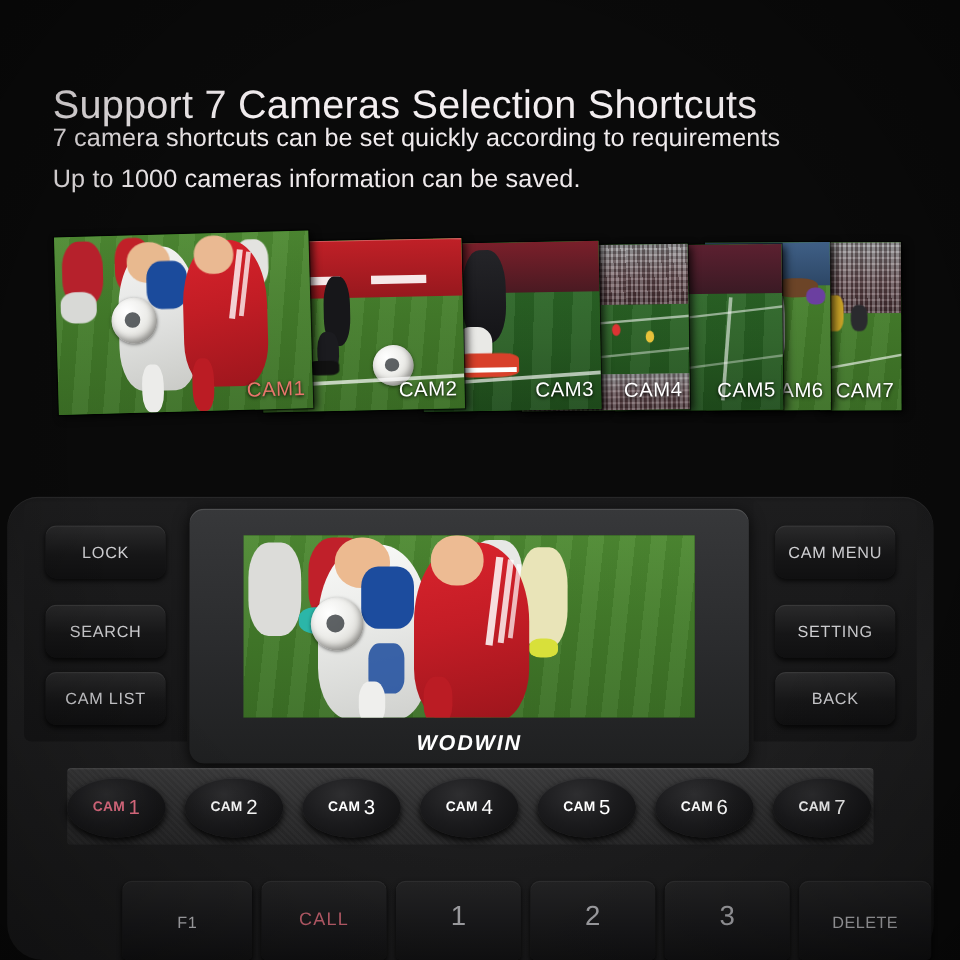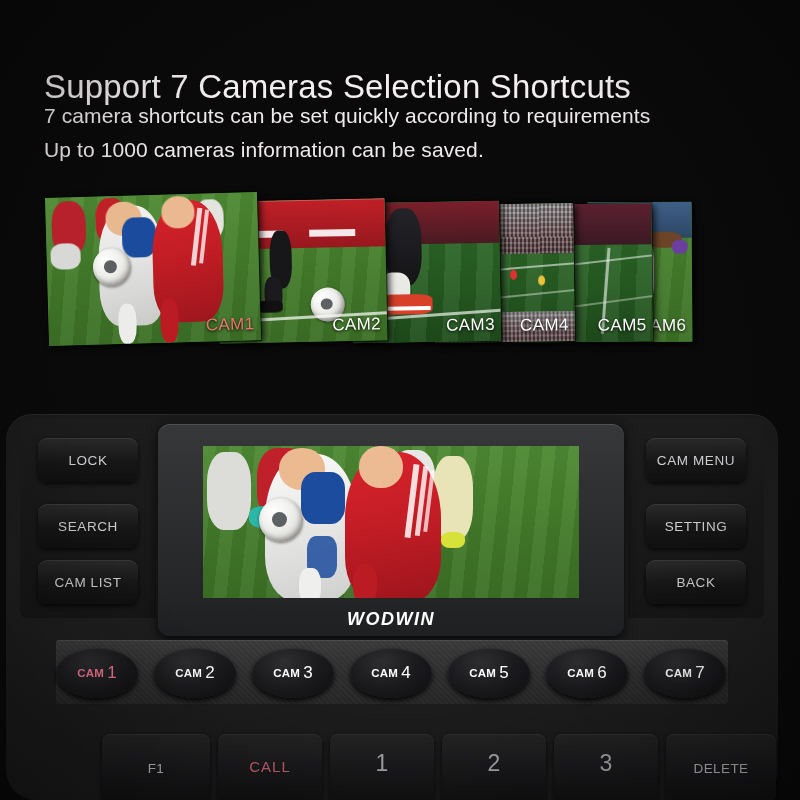--- a/index.html
+++ b/index.html
@@ -400,20 +400,30 @@
         <div class="sc-blob" style="left:26px; top:16px; width:26px; height:26px; border-radius:50%; background:#53331f;"></div>
         <div class="sc-blob" style="left:22px; top:10px; width:28px; height:12px; border-radius:40%; background:#6b3fa0;"></div>
         <div class="sc-leg" style="left:58px; top:30px; width:36px; height:16px; border-radius:40%; background:#6c4427;"></div>
         <div class="sc-blob" style="left:84px; top:38px; width:16px; height:14px; border-radius:45%; background:#6b3fa0;"></div>
         <div class="sc-leg" style="left:28px; top:96px; width:18px; height:40px; background:#f2f2f0;"></div>
         <div class="sc-blob" style="left:24px; top:128px; width:28px; height:11px; border-radius:30%; background:#e8e8e6;"></div>
       </div>
       <span class="label">CAM6</span>
     </div>
 
+    <div class="thumb" style="left:683px; top:20px; width:68px; height:140px; transform:rotate(-0.2deg); z-index:1;">
+      <div class="scene">
+        <div class="sc-grass" style="height:100%;"></div>
+        <div class="sc-crowd pale" style="height:42%;"></div>
+        <div class="sc-blob" style="left:4px; top:44px; width:16px; height:30px; border-radius:35%; background:#c9a227;"></div>
+        <div class="sc-blob" style="left:26px; top:52px; width:14px; height:22px; border-radius:40%; background:#2a2a2e;"></div>
+        <div class="sc-line" style="left:-6px; top:98px; width:90px; height:2px; background:rgba(255,255,255,0.6); transform:rotate(-10deg);"></div>
+      </div>
+      <span class="label">CAM7</span>
+    </div>
   </div>
 
   <div id="device">
     <div class="dev-body">
 
       <div class="dev-sidepanel left"></div>
       <div class="dev-sidepanel right"></div>
 
       <div class="sidebtn lt" style="top:24px;">LOCK</div>
       <div class="sidebtn lt" style="top:90px;">SEARCH</div>

